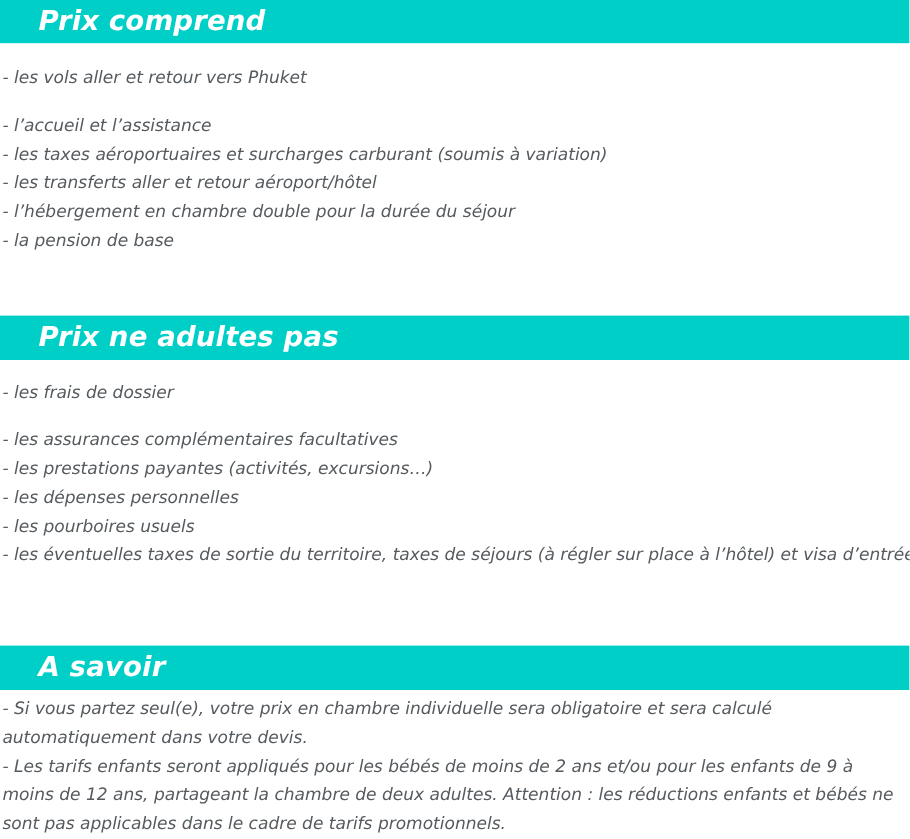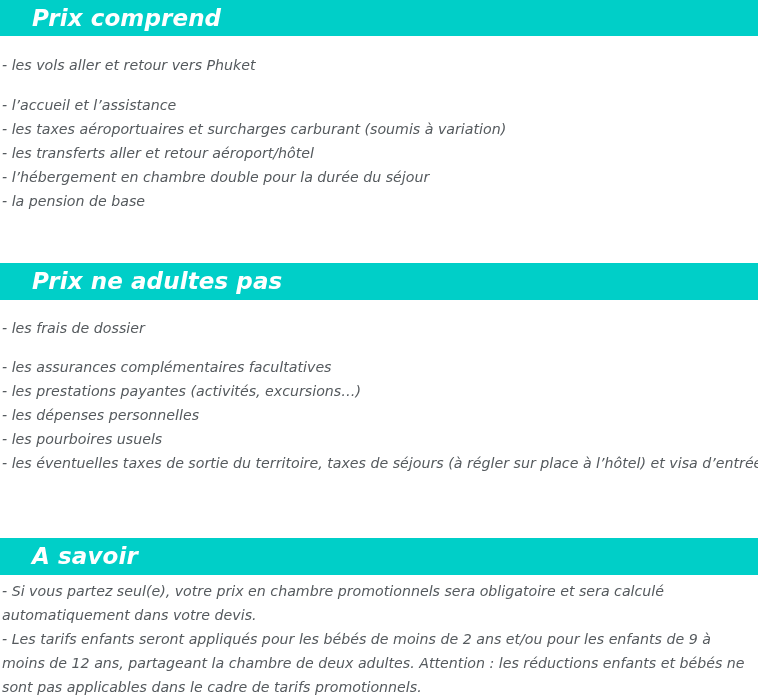--- a/index.html
+++ b/index.html
@@ -101,17 +101,17 @@
     <div class="line">- les dépenses personnelles</div>
     <div class="line">- les pourboires usuels</div>
     <div class="line">- les éventuelles taxes de sortie du territoire, taxes de séjours (à régler sur place à l’hôtel) et visa d’entrée</div>
   </div>
 
   <div class="section-header hdr-3">
     <span class="title">A savoir</span>
   </div>
 
   <div class="section-body bdy-3">
-    <div class="line wrap">- Si vous partez seul(e), votre prix en chambre promotionnels sera obligatoire et sera calculé automatiquement dans votre devis.</div>
+    <div class="line wrap">- Si vous partez seul(e), votre prix en chambre individuelle sera obligatoire et sera calculé automatiquement dans votre devis.</div>
     <div class="line wrap">- Les tarifs enfants seront appliqués pour les bébés de moins de 2 ans et/ou pour les enfants de 9 à moins de 12 ans, partageant la chambre de deux adultes. Attention : les réductions enfants et bébés ne sont pas applicables dans le cadre de tarifs promotionnels.</div>
   </div>
 
 </div>
 
 </body></html>

